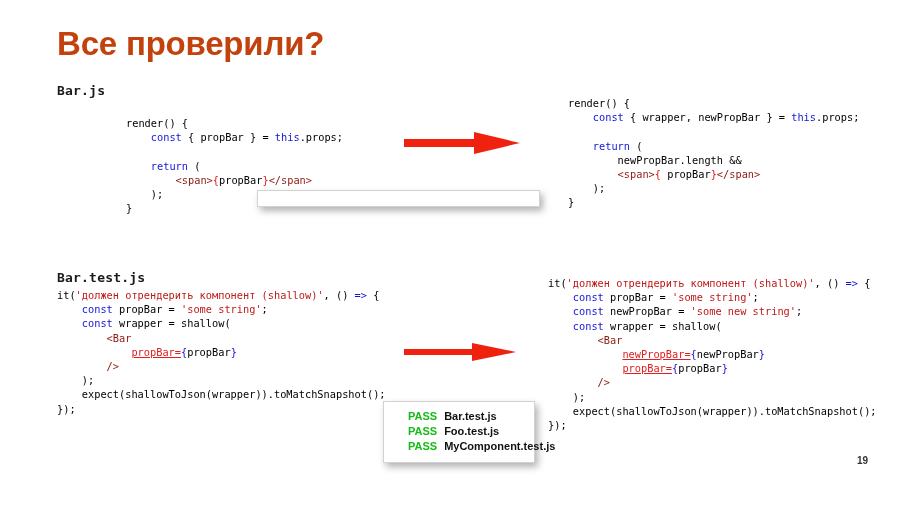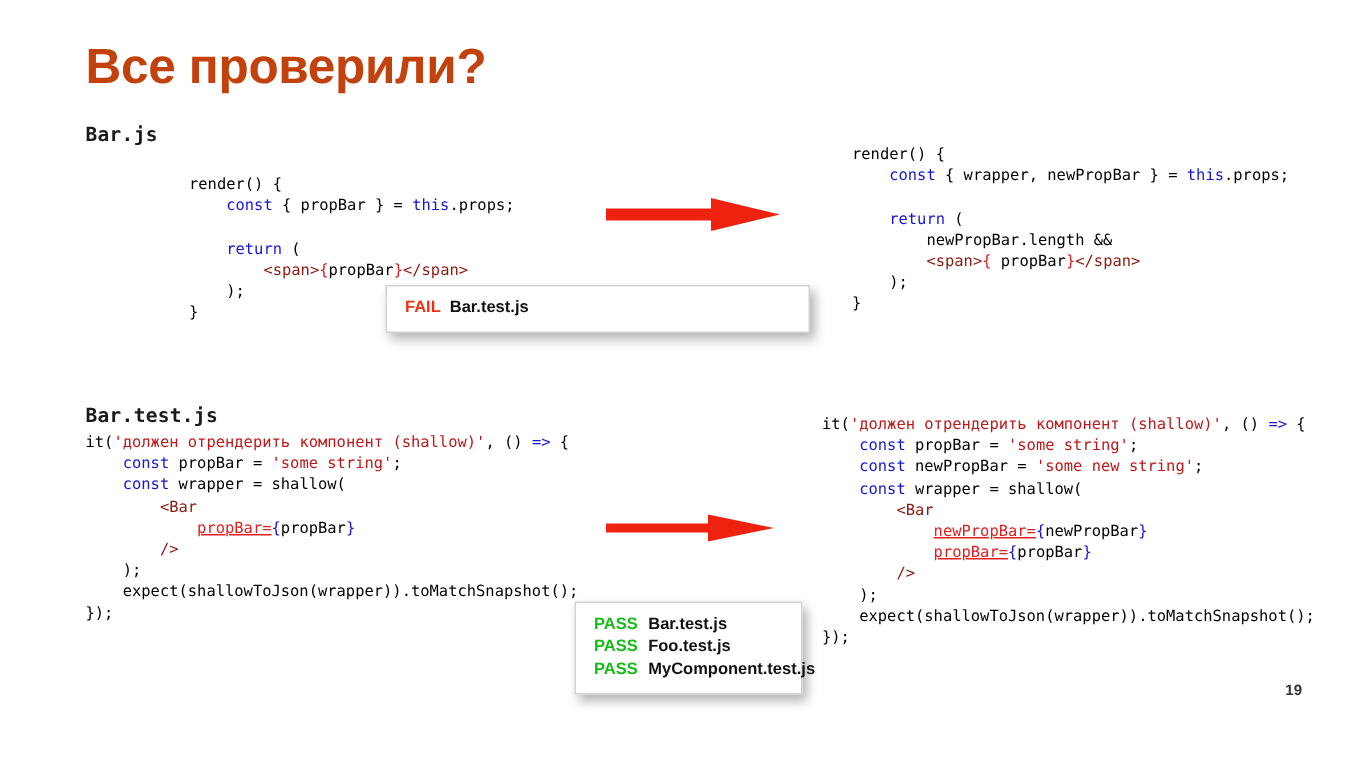--- a/index.html
+++ b/index.html
@@ -89,21 +89,21 @@
   #fail-box {
     left: 257px;
     top: 190px;
     width: 283px;
     padding: 7px 10px 8px 12px;
   }
   #pass-box {
     left: 383px;
     top: 401px;
     width: 152px;
-    padding: 7px 10px 8px 12px;
+    padding: 7px 10px 8px 24px;
   }
 
   .result-line {
     font-family: "Liberation Sans", sans-serif;
     font-size: 11px;
     line-height: 15px;
     white-space: nowrap;
     color: #1a1a1a;
   }
   .status-fail {
@@ -196,23 +196,20 @@
   </div>
 
   <div class="arrow" id="arrow-bottom">
     <svg width="112" height="24" viewBox="0 0 112 24" xmlns="http://www.w3.org/2000/svg">
       <rect x="0" y="9" width="76" height="6" fill="#ef2210"></rect>
       <polygon points="68,3 112,12 68,21" fill="#ef2210"></polygon>
     </svg>
   </div>
 
   <div class="result-box" id="fail-box">
-    <div class="result-line">
-      <span class="status-fail">FAIL</span><span class="result-file">Bar.test.js</span>
-    </div>
   </div>
 
   <div class="result-box" id="pass-box">
     <div class="result-line">
       <span class="status-pass">PASS</span><span class="result-file">Bar.test.js</span>
     </div>
     <div class="result-line">
       <span class="status-pass">PASS</span><span class="result-file">Foo.test.js</span>
     </div>
     <div class="result-line">

